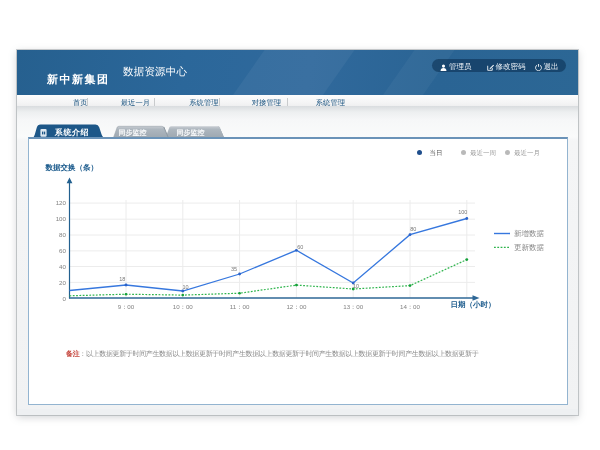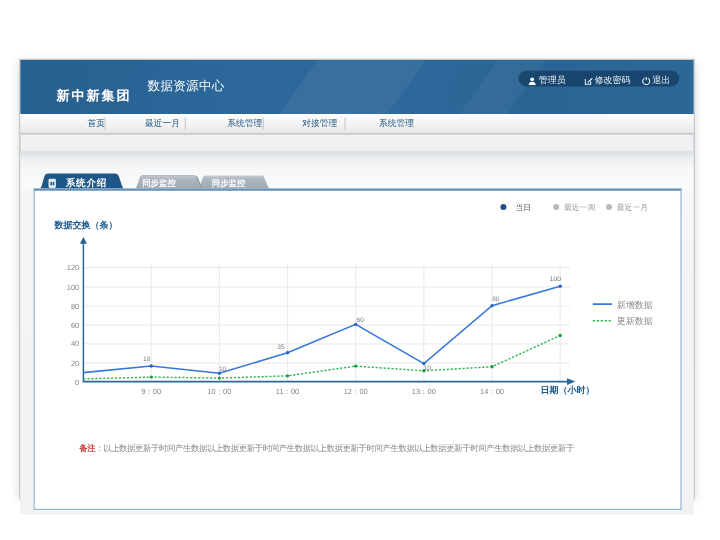--- a/index.html
+++ b/index.html
@@ -22,21 +22,21 @@
 #pill svg{margin-right:2px;}
 .pitem{display:flex;align-items:center;}
 
 #nav{position:absolute;left:0;top:45px;width:561px;height:16px;
      background:linear-gradient(180deg,#fdfdfd 0%,#f3f3f4 55%,#e6e7e8 100%);
      border-bottom:1px solid #b7babc;}
 .nitem{position:absolute;top:0;height:16px;line-height:16px;color:#17517e;
        font-size:7.3px;font-weight:normal;text-align:right;width:60px;margin-left:-30px;}
 .nsep{position:absolute;top:3px;height:10px;width:1px;background:#c9cbcd;}
 
-#content{position:absolute;left:0;top:76px;width:561px;height:303px;
+#content{position:absolute;left:0;top:56px;width:561px;height:303px;
      background:linear-gradient(180deg,#d9dcdf 0,#edeff0 6px,#f6f7f8 14px,#fafbfb 31px,#f4f5f6 35px,#f1f2f3 100%);}
 
 #tabs{position:absolute;left:0;top:17.5px;width:561px;height:15px;}
 
 #panel{position:absolute;left:11px;top:31px;width:539.5px;background:#fff;
        border:1px solid #93b4d0;border-top:2.6px solid #6b93b8;box-sizing:border-box;height:267.5px;text-align:right;}
 
 .dot{display:inline-block;width:5px;height:5px;border-radius:50%;vertical-align:middle;margin-right:4.5px;margin-top:-1.5px;}
 #toplegend{position:absolute;left:0;top:9.9px;width:100%;font-size:6.5px;color:#555;}
 

